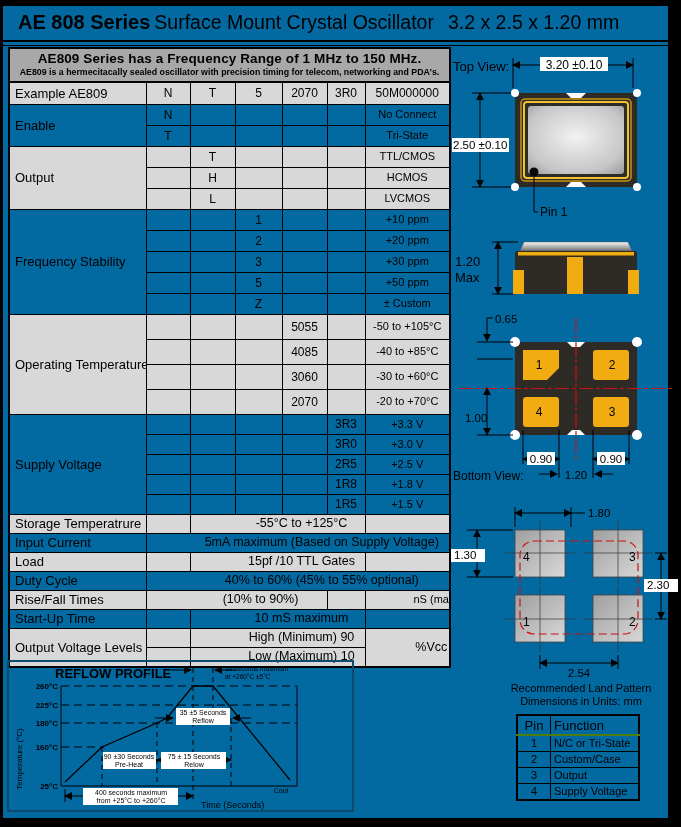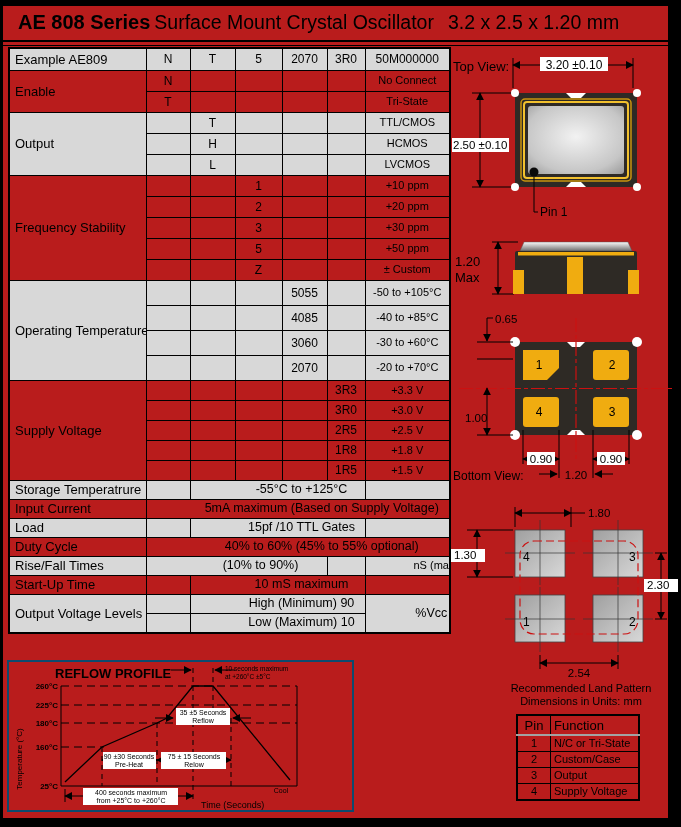--- a/index.html
+++ b/index.html
@@ -1,16 +1,16 @@
 <!DOCTYPE html>
 <html><head>
 <meta charset="utf-8">
 <style>
   html,body{margin:0;padding:0;background:#e8e8e8;}
-  .page{position:relative;width:681px;height:827px;background:#b91c1c;font-family:"Liberation Sans",sans-serif;color:#000;overflow:hidden;margin:0 auto;}
+  .page{position:relative;width:681px;height:827px;background:#0369a1;font-family:"Liberation Sans",sans-serif;color:#000;overflow:hidden;margin:0 auto;}
   .bar{position:absolute;background:#000;}
   .bar.top{left:0;top:0;width:681px;height:6px;}
   .bar.left{left:0;top:0;width:3px;height:827px;}
   .bar.right{left:668px;top:0;width:13px;height:827px;}
   .bar.bottom{left:0;top:818px;width:681px;height:9px;}
   .header{position:absolute;left:3px;top:6px;width:665px;height:33px;display:flex;align-items:center;padding-left:15px;box-sizing:border-box;}
   .header .series{font-weight:bold;font-size:20px;}
   .header .title{font-size:19.5px;margin-left:4px;}
   .header .size{font-size:19.5px;margin-left:14px;}
   .dline{position:absolute;left:3px;top:40px;width:665px;height:3px;border-top:2px solid #000;border-bottom:1px solid #000;}
@@ -27,21 +27,21 @@
   table.spec tr.g td{background:#d8d8d8;}
   tr.h21 td{height:21px;} tr.h20 td{height:20px;} tr.h24 td{height:24px;}
   tr.h19 td{height:19px;} tr.h18 td{height:18px;padding-left:48px;}
   .reflowbox{position:absolute;left:7px;top:660px;width:347px;height:152px;border:2px solid #0c4a6e;box-sizing:border-box;}
   svg{display:block;font-family:"Liberation Sans",sans-serif;}
   svg text{fill:#000;}
   .abs{position:absolute;}
   .caption{position:absolute;left:492px;top:682px;width:178px;text-align:center;font-size:11px;line-height:13px;}
   table.pins{position:absolute;left:516px;top:714px;border-collapse:collapse;border:2px solid #000;width:124px;}
   table.pins td{border:1.5px solid #000;padding:0 3px;line-height:1;}
-  table.pins tr.hd td{font-size:13px;height:18px;border-bottom:2px solid #a3a3a3;}
+  table.pins tr.hd td{font-size:13px;height:18px;border-bottom:2px solid #4d7c0f;}
   table.pins tr.bd td{font-size:11px;height:15px;}
   table.pins td.pn{width:26px;text-align:center;}
 </style>
 </head>
 <body>
 
 <div class="page">
 
   <div class="bar top"></div>
   <div class="bar left"></div>
@@ -49,20 +49,24 @@
   <div class="bar bottom"></div>
 
   <div class="header">
     <span class="series">AE 808 Series</span>
     <span class="title">Surface Mount Crystal Oscillator</span>
     <span class="size">3.2 x 2.5 x 1.20 mm</span>
   </div>
   <div class="dline"></div>
 
   <div class="leftcol">
+    <div class="banner">
+      <div class="l1">AE809 Series has a Frequency Range of 1 MHz to 150 MHz.</div>
+      <div class="l2">AE809 is a hermecitacally sealed oscillator with precision timing for telecom, networking and PDA's.</div>
+    </div>
 
     <table class="spec">
       <colgroup>
           <col style="width:137px">
           <col style="width:44px">
           <col style="width:45px">
           <col style="width:47px">
           <col style="width:45px">
           <col style="width:38px">
           <col>

